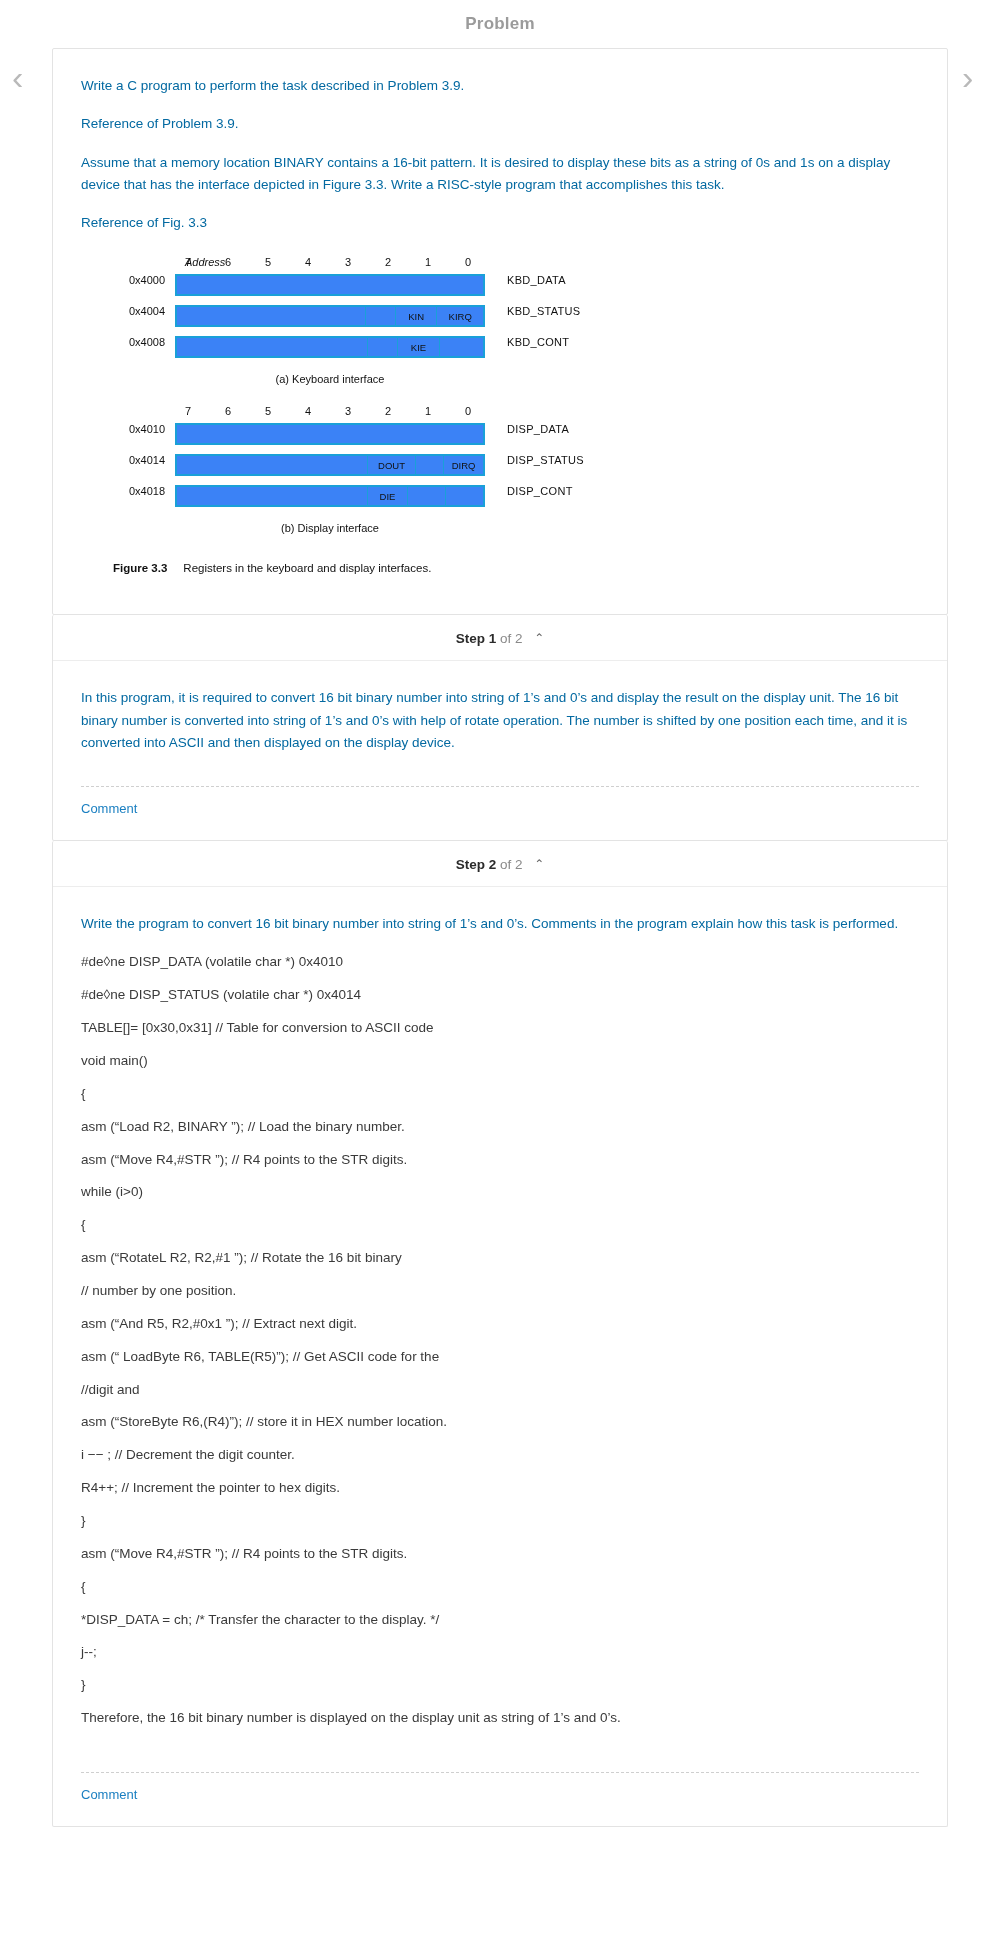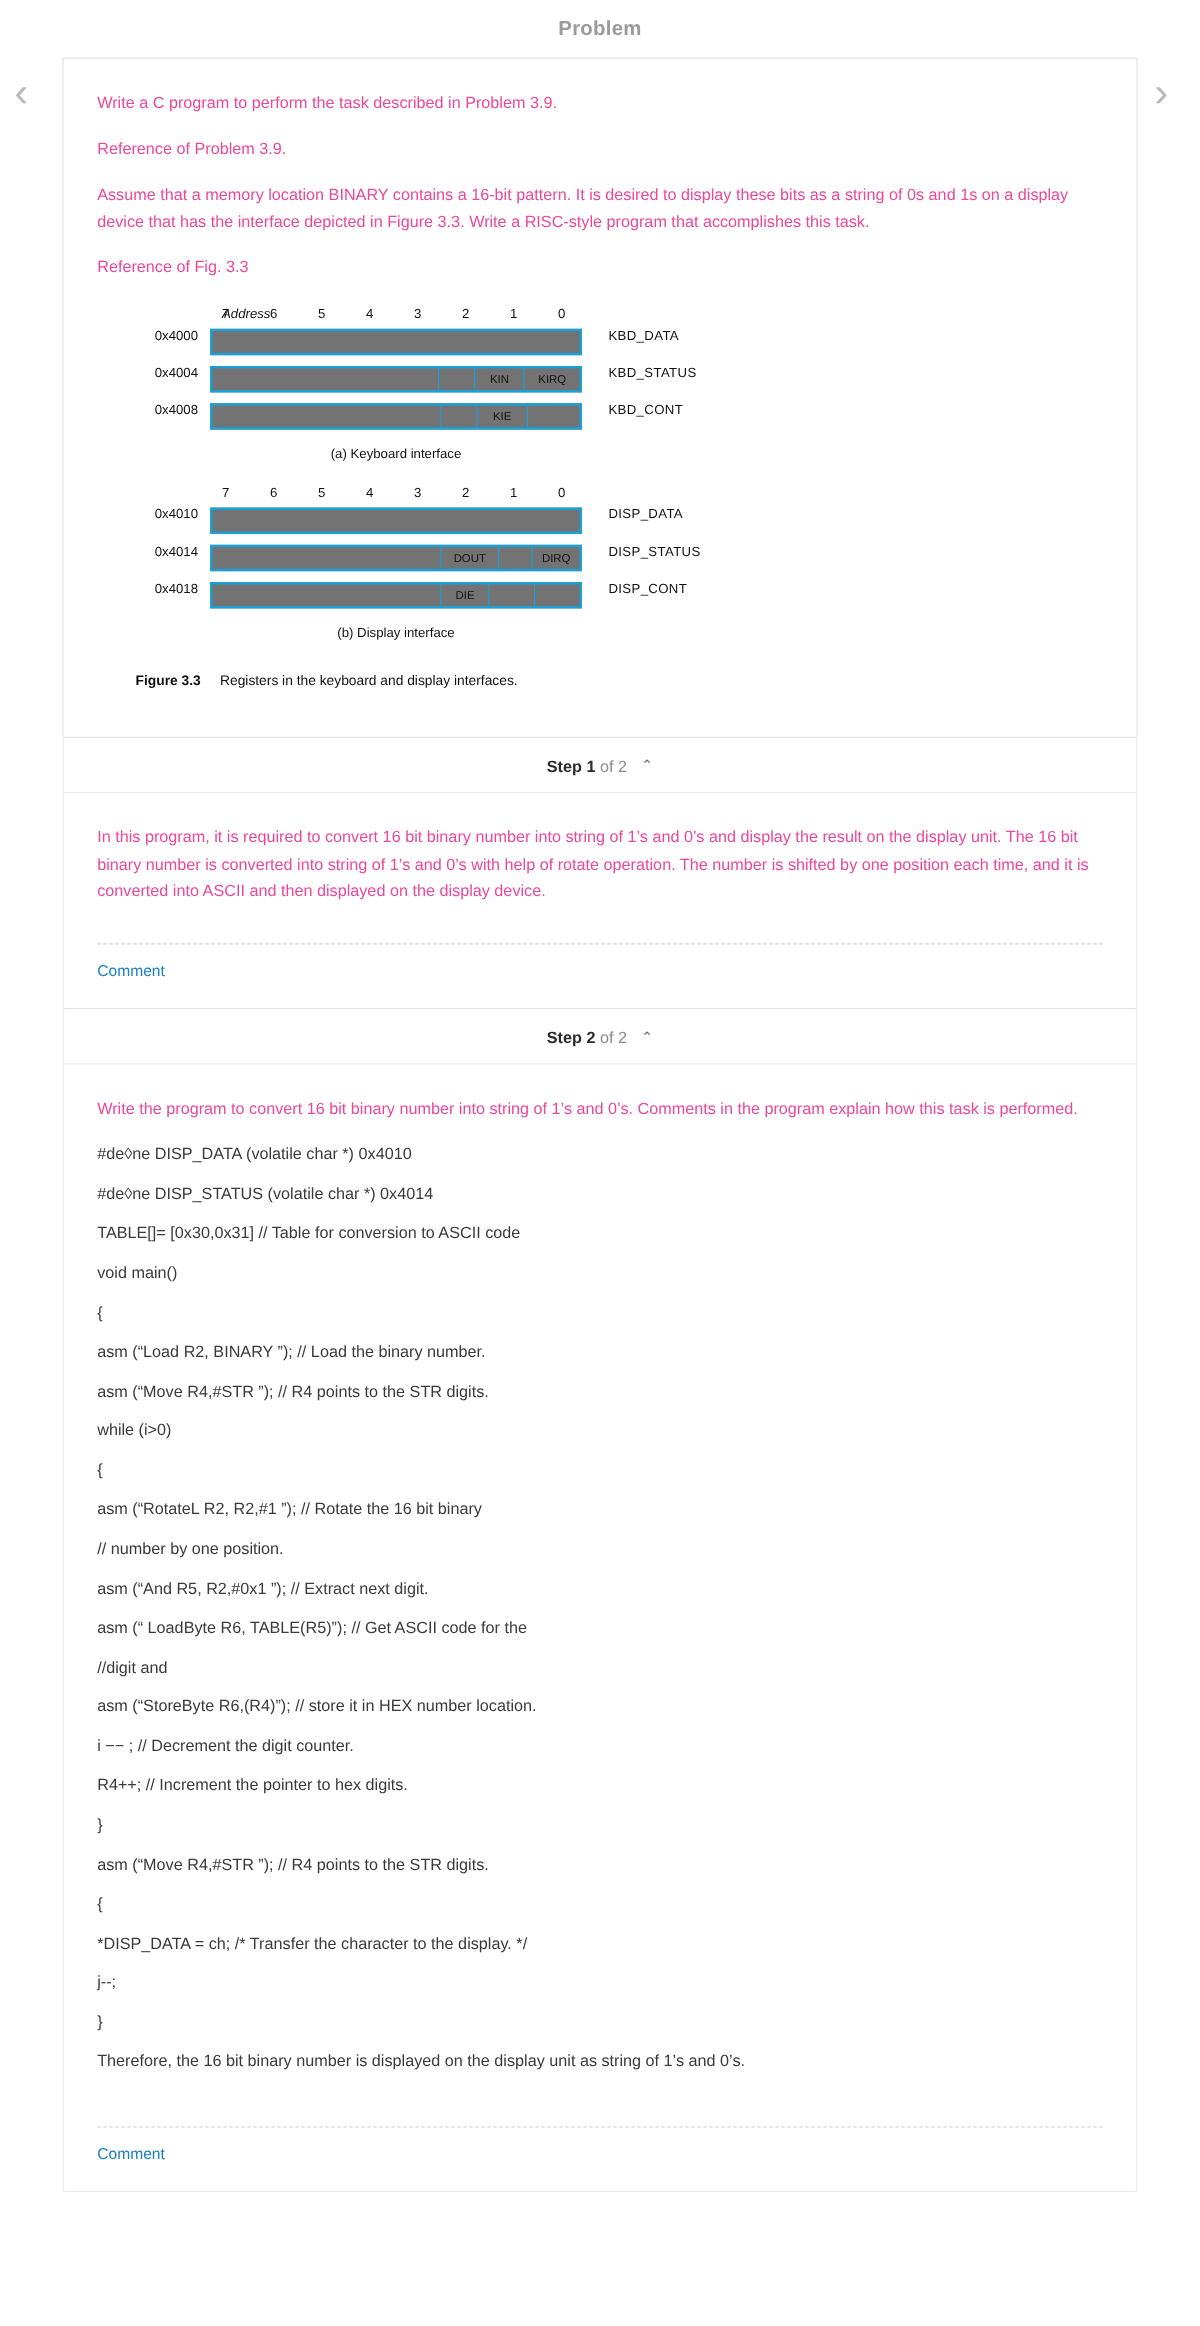--- a/index.html
+++ b/index.html
@@ -41,21 +41,21 @@
   .card + .card { border-top: none; }
 
   .card-body {
     padding: 26px 28px 30px 28px;
   }
 
   p.para {
     font-size: 13.5px;
     line-height: 1.65;
     margin: 0 0 16px 0;
-    color: #ec4899;
+    color: #0369a1;
   }
   p.para:last-child { margin-bottom: 0; }
 
   
   .nav-arrow {
     position: absolute;
     top: 58px;
     width: 26px;
     height: 40px;
     color: #b9b9b9;
@@ -110,21 +110,21 @@
     text-align: right;
     padding-right: 10px;
     font-size: 11px;
     color: #111;
   }
   .reg-box {
     position: relative;
     width: 310px;
     height: 22px;
     border: 2px solid #1aa0d8;
-    background: #737373;
+    background: #3b82f6;
     display: flex;
   }
   .reg-cell {
     border-left: 1px solid #1aa0d8;
     height: 100%;
     display: flex;
     align-items: center;
     justify-content: center;
     font-size: 9.5px;
     color: #111;

